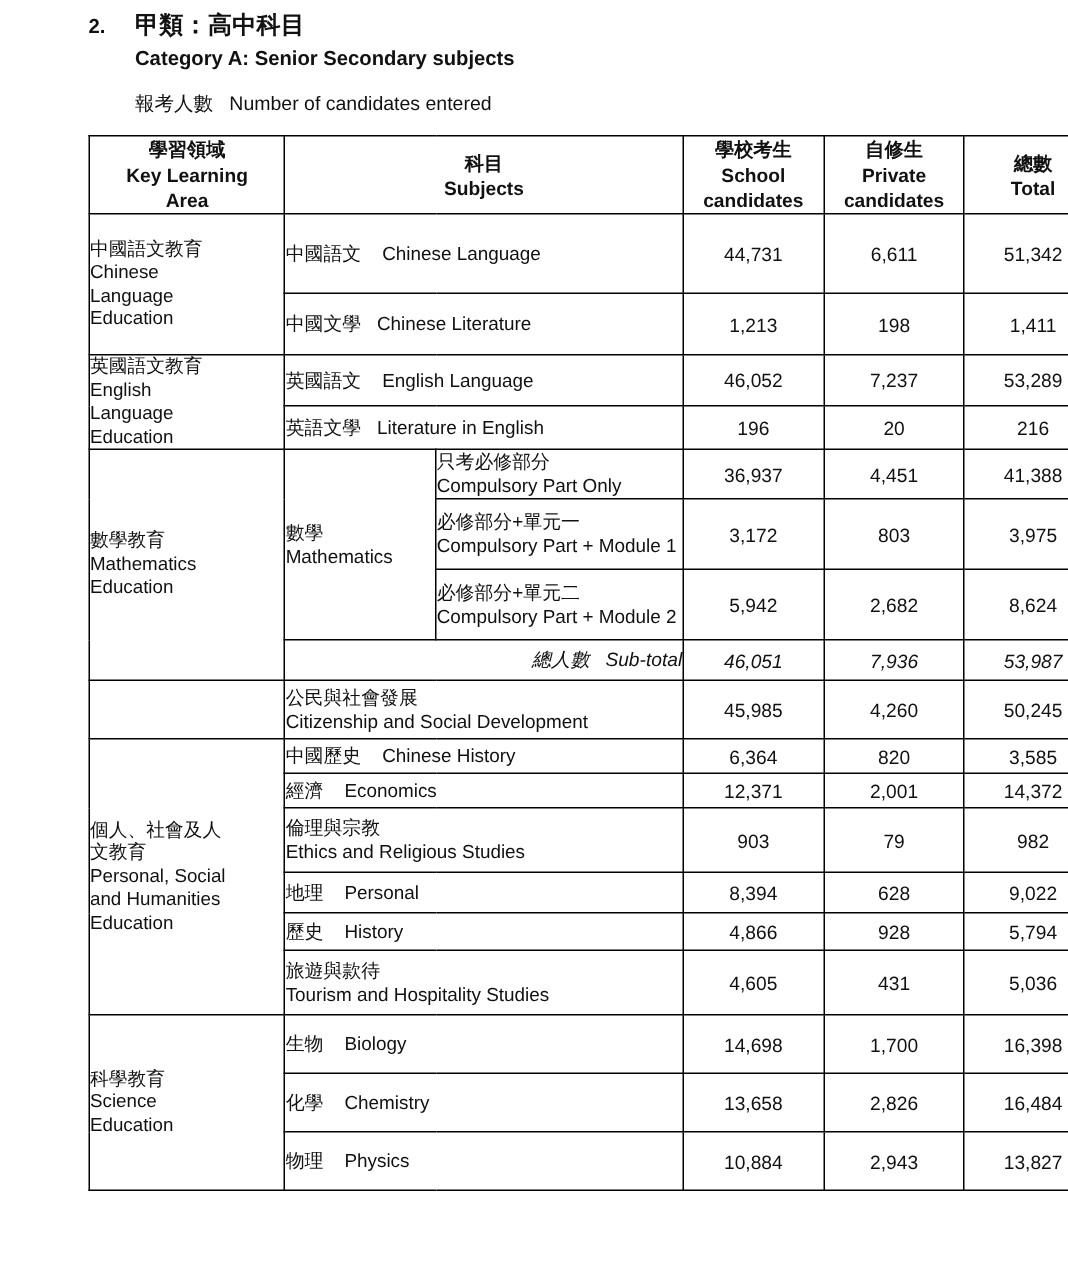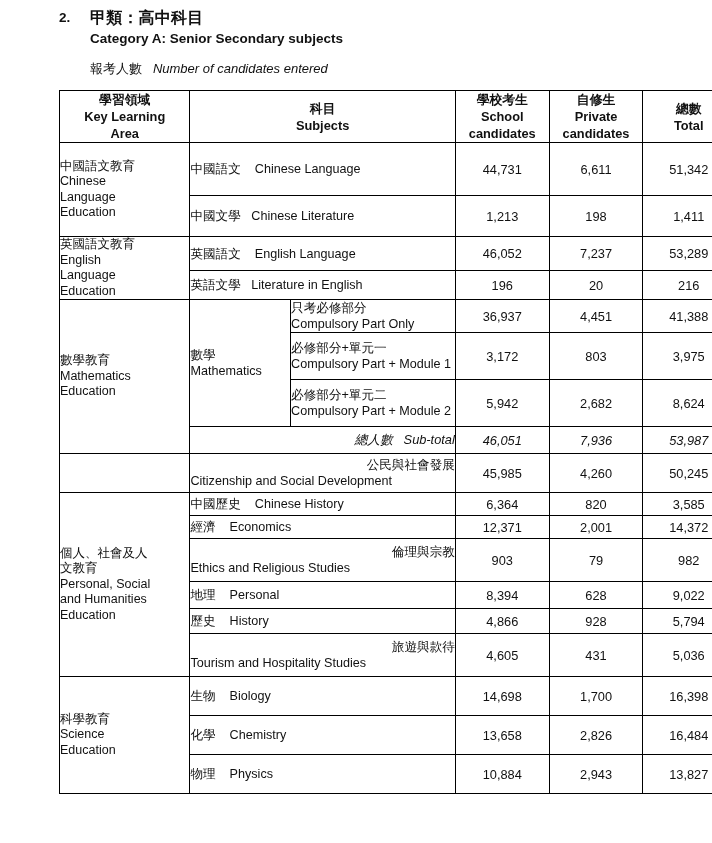--- a/index.html
+++ b/index.html
@@ -57,21 +57,21 @@
   }
   .subcaption {
     position: absolute;
     left: 90px;
     top: 60px;
     font-size: 13px;
     line-height: 18px;
     white-space: nowrap;
   }
   .subcaption .zh { font-size: 13px; }
-  .subcaption .en { font-size: 13px; font-style: italic; }
+  .subcaption .en { font-size: 13px; }
 
   
   .tbl-wrap {
     position: absolute;
     left: 59px;
     top: 90px;
     width: 592px;
   }
   table.data {
     border-collapse: collapse;
@@ -105,21 +105,21 @@
   td.kla .en { display: block; }
 
   td.subj {
     vertical-align: middle;
     padding: 6px 4px 6px 7px;
     line-height: 16px;
     font-size: 12.6px;
   }
   td.subj .zh { }
   td.subj .en { }
-  td.subj.two .zh { display: block; text-align: right; }
+  td.subj.two .zh { display: block; }
   td.subj.two .en { display: block; }
 
   td.num {
     text-align: center;
     vertical-align: middle;
     font-size: 12.8px;
     padding: 6px 3px;
   }
 
   td.mathname {

